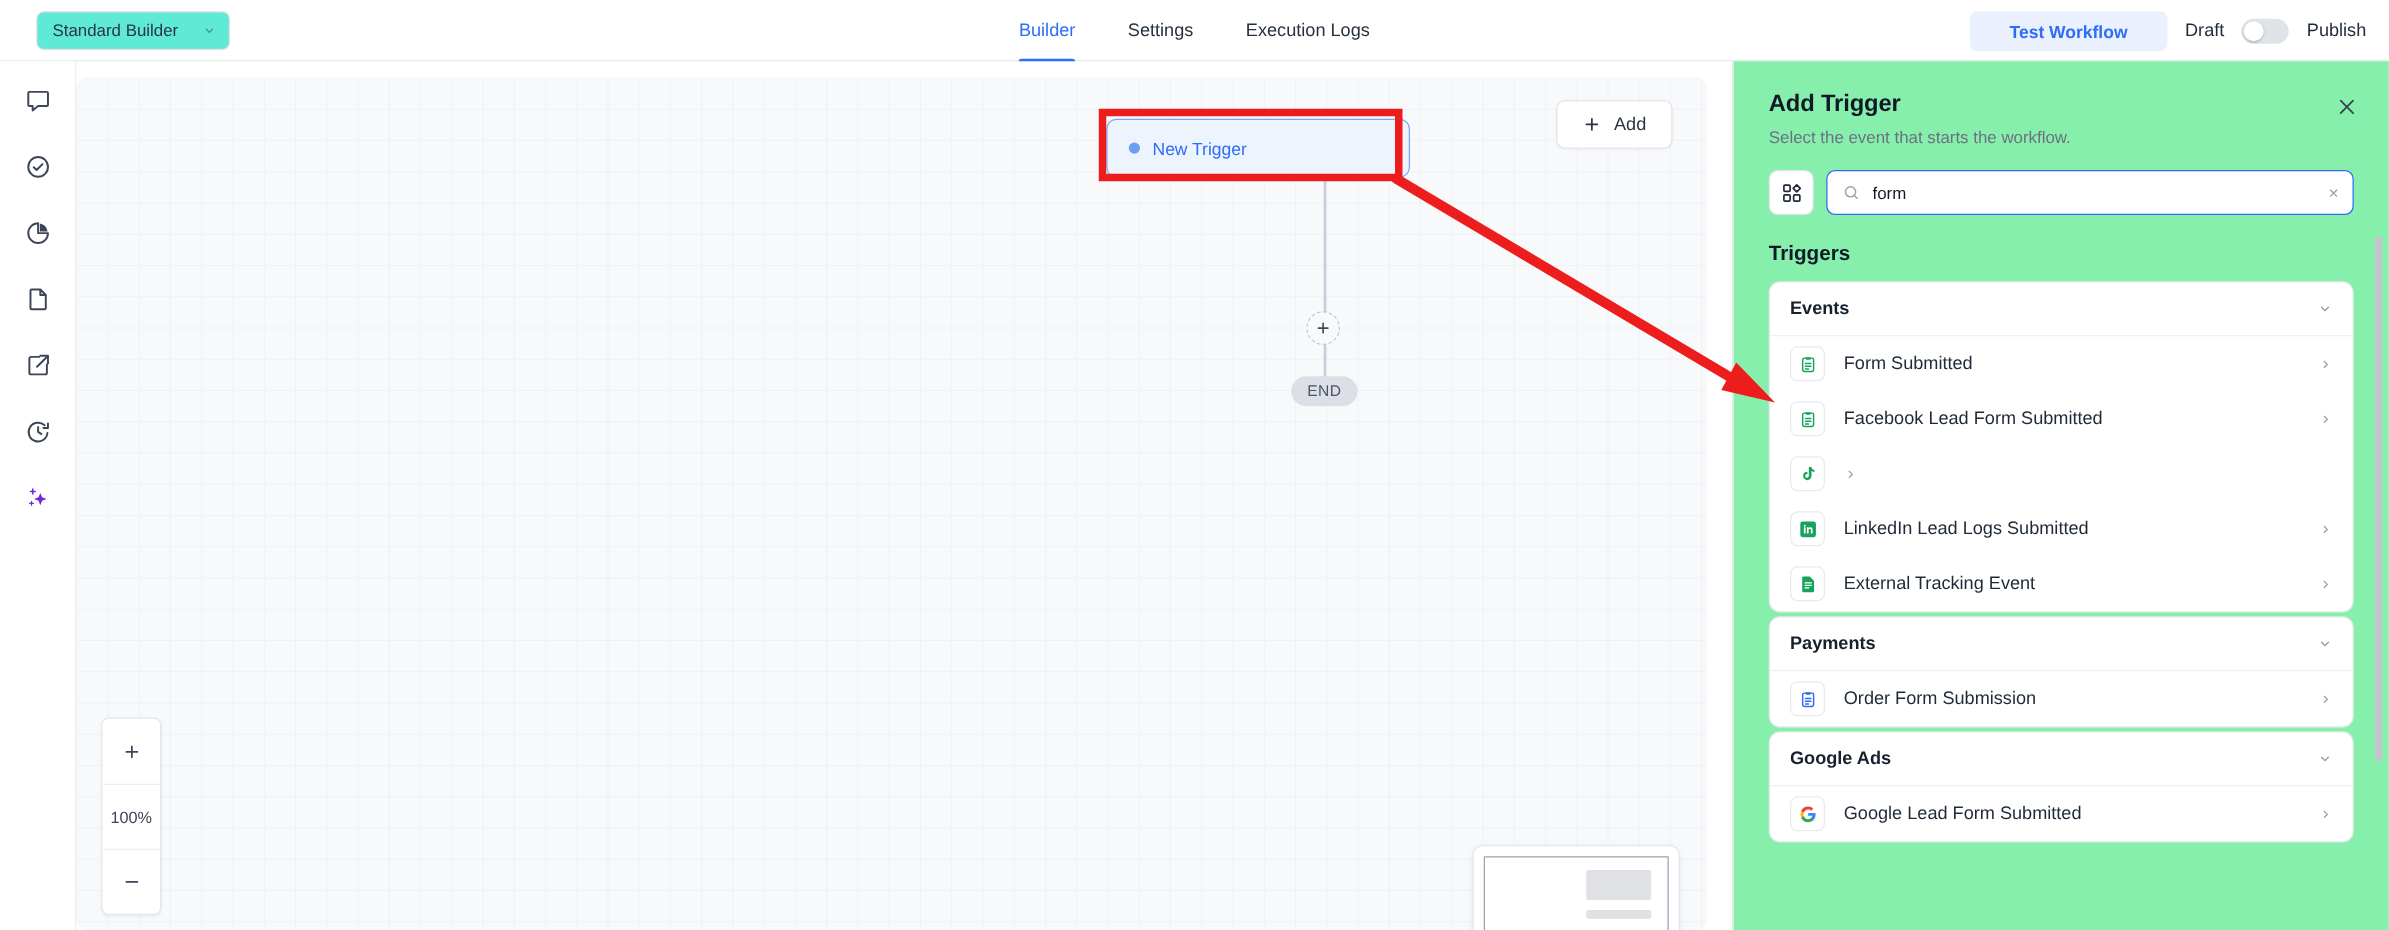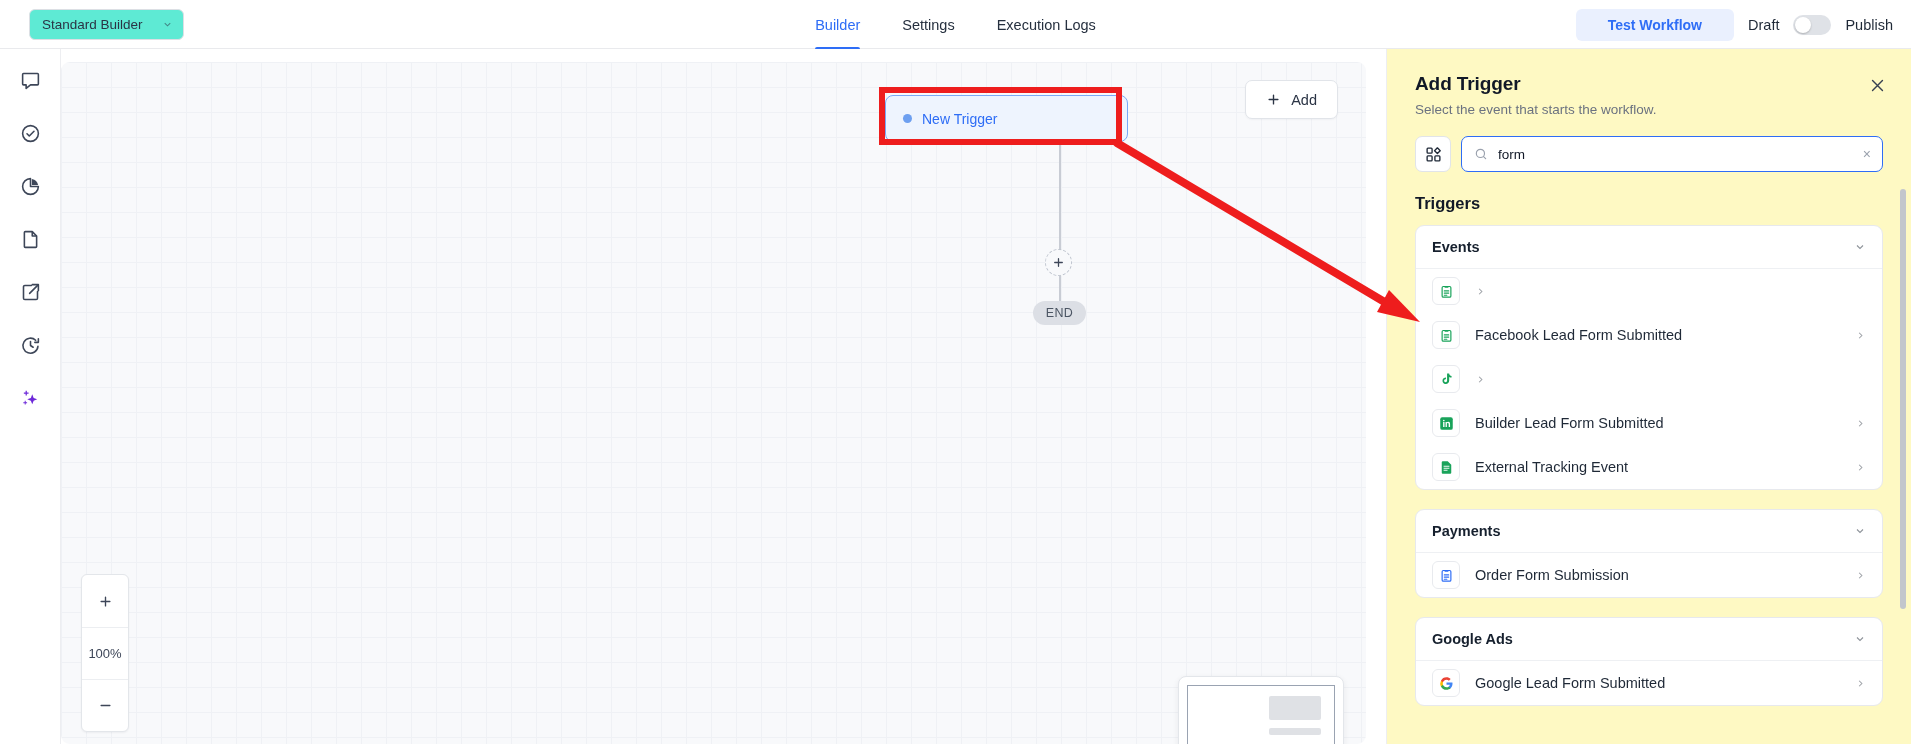--- a/index.html
+++ b/index.html
@@ -182,21 +182,21 @@
   }
   .mm-bar {
     position: absolute; right: 13px; top: 42px;
     width: 52px; height: 7px; background: #dfe1e5; border-radius: 2px;
   }
 
   
   .panel {
     position: absolute; right: 0; top: 49px;
     width: 525px; height: 695px;
-    background: #fef9c3; border-left: 1px solid #edeef1;
+    background: #86efac; border-left: 1px solid #edeef1;
     padding: 24px 28px 0 28px;
     overflow: hidden;
   }
   .panel-title {
     font-size: 19px; font-weight: 700; color: #111827; letter-spacing: -.1px;
   }
   .panel-sub {
     font-size: 13.5px; color: #6b7280; margin-top: 7px;
   }
   .panel-close {
@@ -237,21 +237,21 @@
     font-size: 14px; color: #9aa1ad; cursor: pointer; line-height: 1;
   }
 
   .section-title {
     font-size: 16.5px; font-weight: 700; color: #111827;
     margin: 22px 0 12px 0;
   }
 
   .group {
     border: 1px solid #e7e9ed; border-radius: 9px;
-    margin-bottom: 19px; background: #fff; overflow: hidden;
+    margin-bottom: 3px; background: #fff; overflow: hidden;
   }
   .group-head {
     height: 43px; display: flex; align-items: center; justify-content: space-between;
     padding: 0 16px; cursor: pointer;
     border-bottom: 1px solid #eef0f3;
   }
   .group-head .gname { font-size: 14.5px; font-weight: 700; color: #16202e; }
   .group-head .chev { width: 12px; height: 12px; opacity: .5; }
 
   .item {
@@ -445,20 +445,21 @@
     </div>
 
     <div class="item">
       <span class="item-icon">
         <svg viewBox="0 0 24 24" fill="none" stroke="#19a35a" stroke-width="1.9" stroke-linejoin="round">
             <rect x="5" y="4" width="14" height="17" rx="2"></rect>
             <path d="M9 3h6v3H9z" fill="#19a35a" stroke="none"></path>
             <path d="M8.5 11h7M8.5 14.5h7M8.5 18h4" stroke-linecap="round"></path>
           </svg>
       </span>
+      <span class="item-label">Form Submitted</span>
       <svg class="item-chev" viewBox="0 0 24 24" fill="none" stroke="currentColor" stroke-width="2.2">
           <path d="M9 6l6 6-6 6"></path>
         </svg>
     </div>
 
     <div class="item">
       <span class="item-icon">
         <svg viewBox="0 0 24 24" fill="none" stroke="#19a35a" stroke-width="1.9" stroke-linejoin="round">
             <rect x="5" y="4" width="14" height="17" rx="2"></rect>
             <path d="M9 3h6v3H9z" fill="#19a35a" stroke="none"></path>
@@ -482,21 +483,21 @@
         </svg>
     </div>
 
     <div class="item">
       <span class="item-icon">
         <svg viewBox="0 0 24 24">
             <rect x="2" y="2" width="20" height="20" rx="3" fill="#19a35a"></rect>
             <path d="M6.6 9.4h2.2v8H6.6v-8zm1.1-3.4a1.3 1.3 0 1 1 0 2.6 1.3 1.3 0 0 1 0-2.6zM10.5 9.4h2.1v1.1h.1c.3-.6 1.1-1.2 2.2-1.2 2.3 0 2.8 1.5 2.8 3.5v4.6h-2.2v-4.1c0-1 0-2.2-1.4-2.2s-1.5 1.1-1.5 2.2v4.1h-2.1v-8z" fill="#fff"></path>
           </svg>
       </span>
-      <span class="item-label">Builder Lead Form Submitted</span>
+      <span class="item-label">LinkedIn Lead Logs Submitted</span>
       <svg class="item-chev" viewBox="0 0 24 24" fill="none" stroke="currentColor" stroke-width="2.2">
           <path d="M9 6l6 6-6 6"></path>
         </svg>
     </div>
 
     <div class="item">
       <span class="item-icon">
         <svg viewBox="0 0 24 24">
             <path d="M14 2H6a1.6 1.6 0 0 0-1.6 1.6v16.8A1.6 1.6 0 0 0 6 22h12a1.6 1.6 0 0 0 1.6-1.6V7.6L14 2z" fill="#19a35a"></path>
             <path d="M8 10h8M8 13.2h8M8 16.4h5" stroke="#fff" stroke-width="1.5" stroke-linecap="round"></path>

